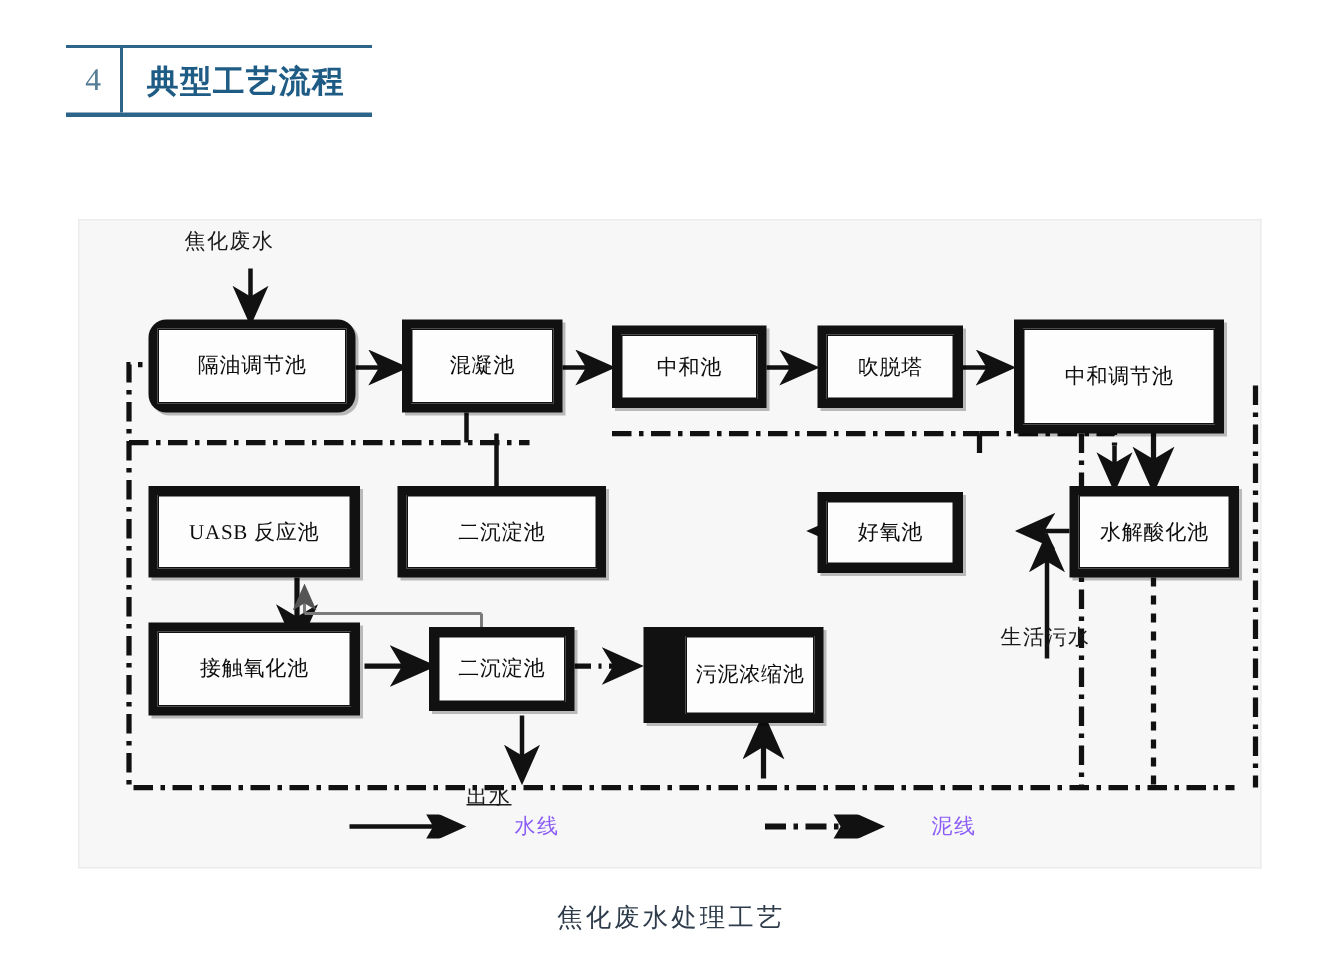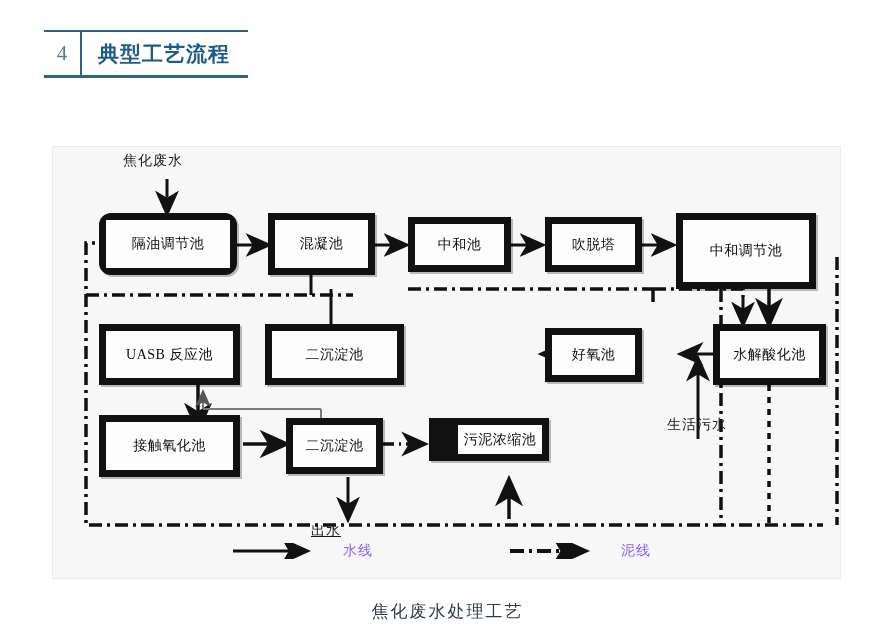--- a/index.html
+++ b/index.html
@@ -256,21 +256,21 @@
   </div>
 
   <div class="proc-box" style="left:46px; top:268px; width:141px; height:62px;">
     <div class="inner">接触氧化池</div>
   </div>
 
   <div class="proc-box" style="left:233px; top:271px; width:97px; height:56px;">
     <div class="inner">二沉淀池</div>
   </div>
 
-  <div class="proc-box" style="left:376px; top:271px; width:120px; height:43px;padding-left:28px;">
+  <div class="proc-box" style="left:376px; top:271px; width:120px; height:64px;padding-left:28px;">
     <div class="inner">污泥浓缩池</div>
   </div>
 
   <div class="flow-label" style="left:70px; top:5px;">焦化废水</div>
 
   <div class="flow-label" style="left:614px; top:269px;">生活污水</div>
 
   <div class="flow-label" style="left:258px; top:375px;text-decoration:underline;">出水</div>
 
   <svg style="position:absolute; left:178px; top:396px;" width="86" height="16" viewBox="0 0 86 16">

